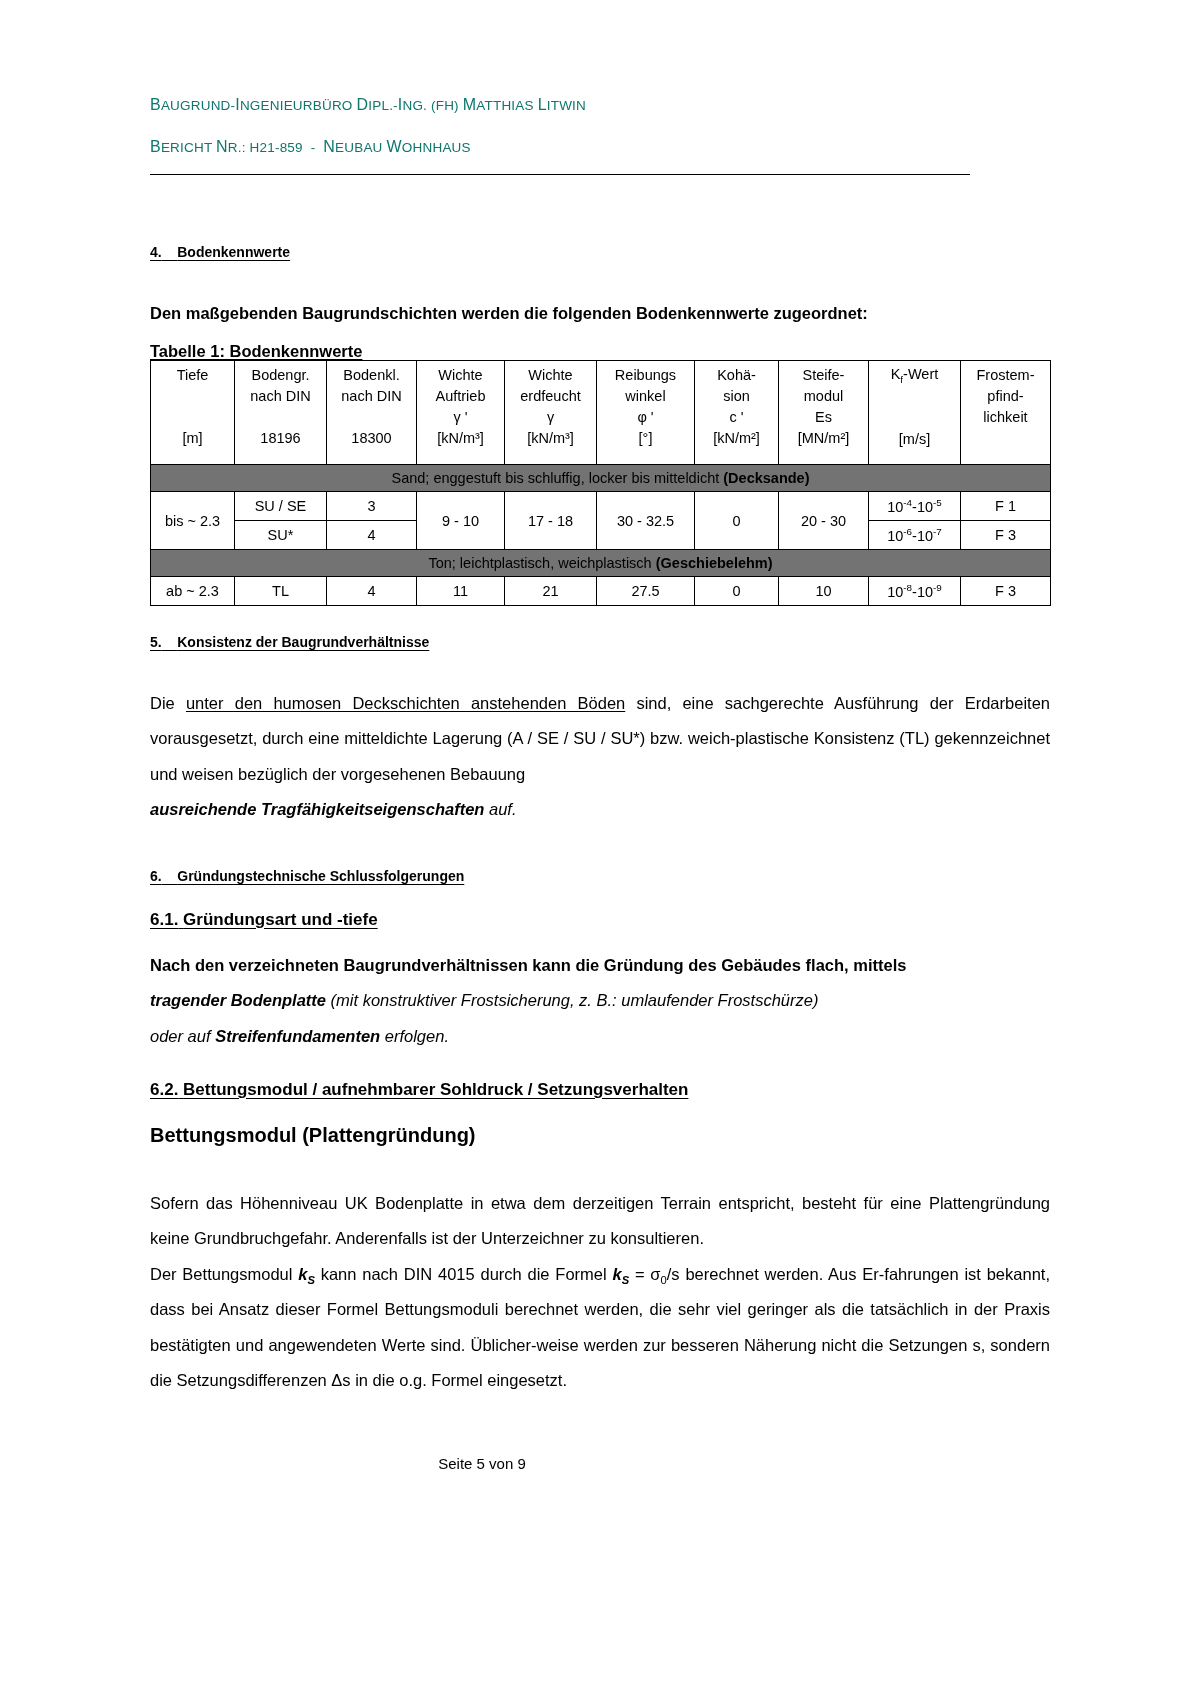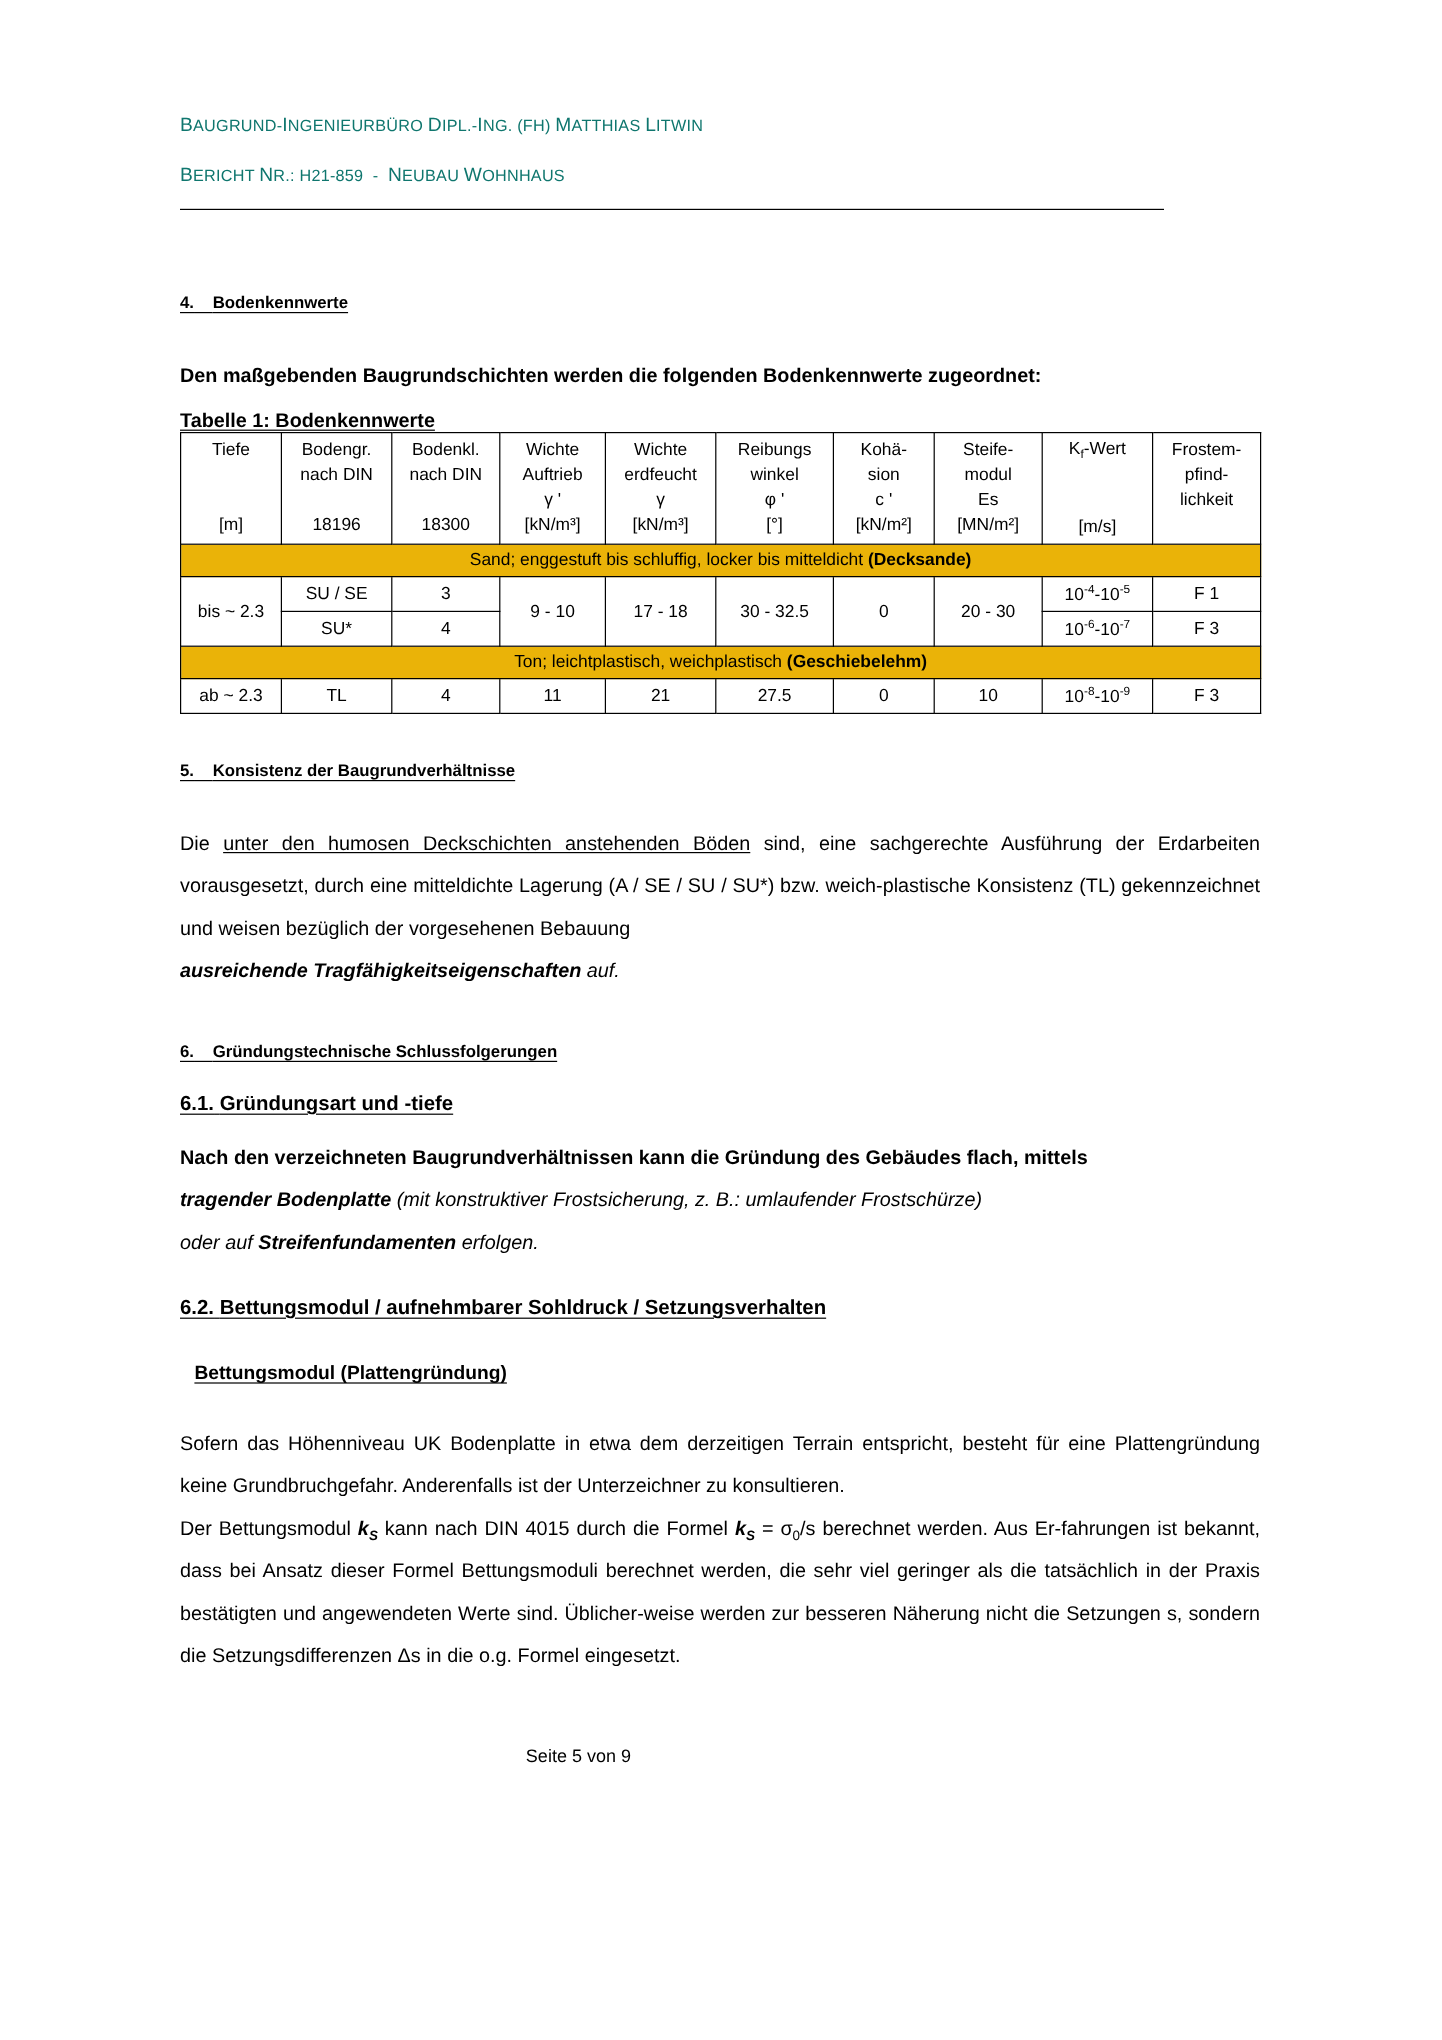--- a/index.html
+++ b/index.html
@@ -46,24 +46,23 @@
     text-underline-offset: 3px;
   }
   h3.sub {
     font-size: 17px;
     font-weight: bold;
     margin: 0;
     text-decoration: underline;
     text-underline-offset: 3px;
   }
   h4.subb {
-    font-size: 16px;
+    font-size: 20px;
     font-weight: bold;
-    margin: 12px;
-    text-decoration: underline;
+    margin: 0;
     text-underline-offset: 3px;
   }
   p.body {
     font-size: 16.5px;
     line-height: 2.15;
     margin: 0;
     text-align: justify;
   }
   p.body.plain { text-align: left; font-weight: bold; }
   .center { text-align: center; }
@@ -97,26 +96,26 @@
   table.kw td, table.kw th {
     border: 1.3px solid #000;
     text-align: center;
     vertical-align: middle;
     padding: 1px 2px;
     font-weight: normal;
   }
   table.kw thead td {
     line-height: 1.45;
     padding-top: 3px;
-    padding-bottom: 3px;
+    padding-bottom: 14px;
   }
   td.band {
     text-align: left;
     padding-left: 6px;
-    background: #eab308;
+    background: #737373;
     font-size: 14.5px;
     height: 24px;
   }
   td.cell { height: 26px; }
   .nowrap { white-space: nowrap; }
 </style>
 </head>
 <body>
 
 <div class="page">

